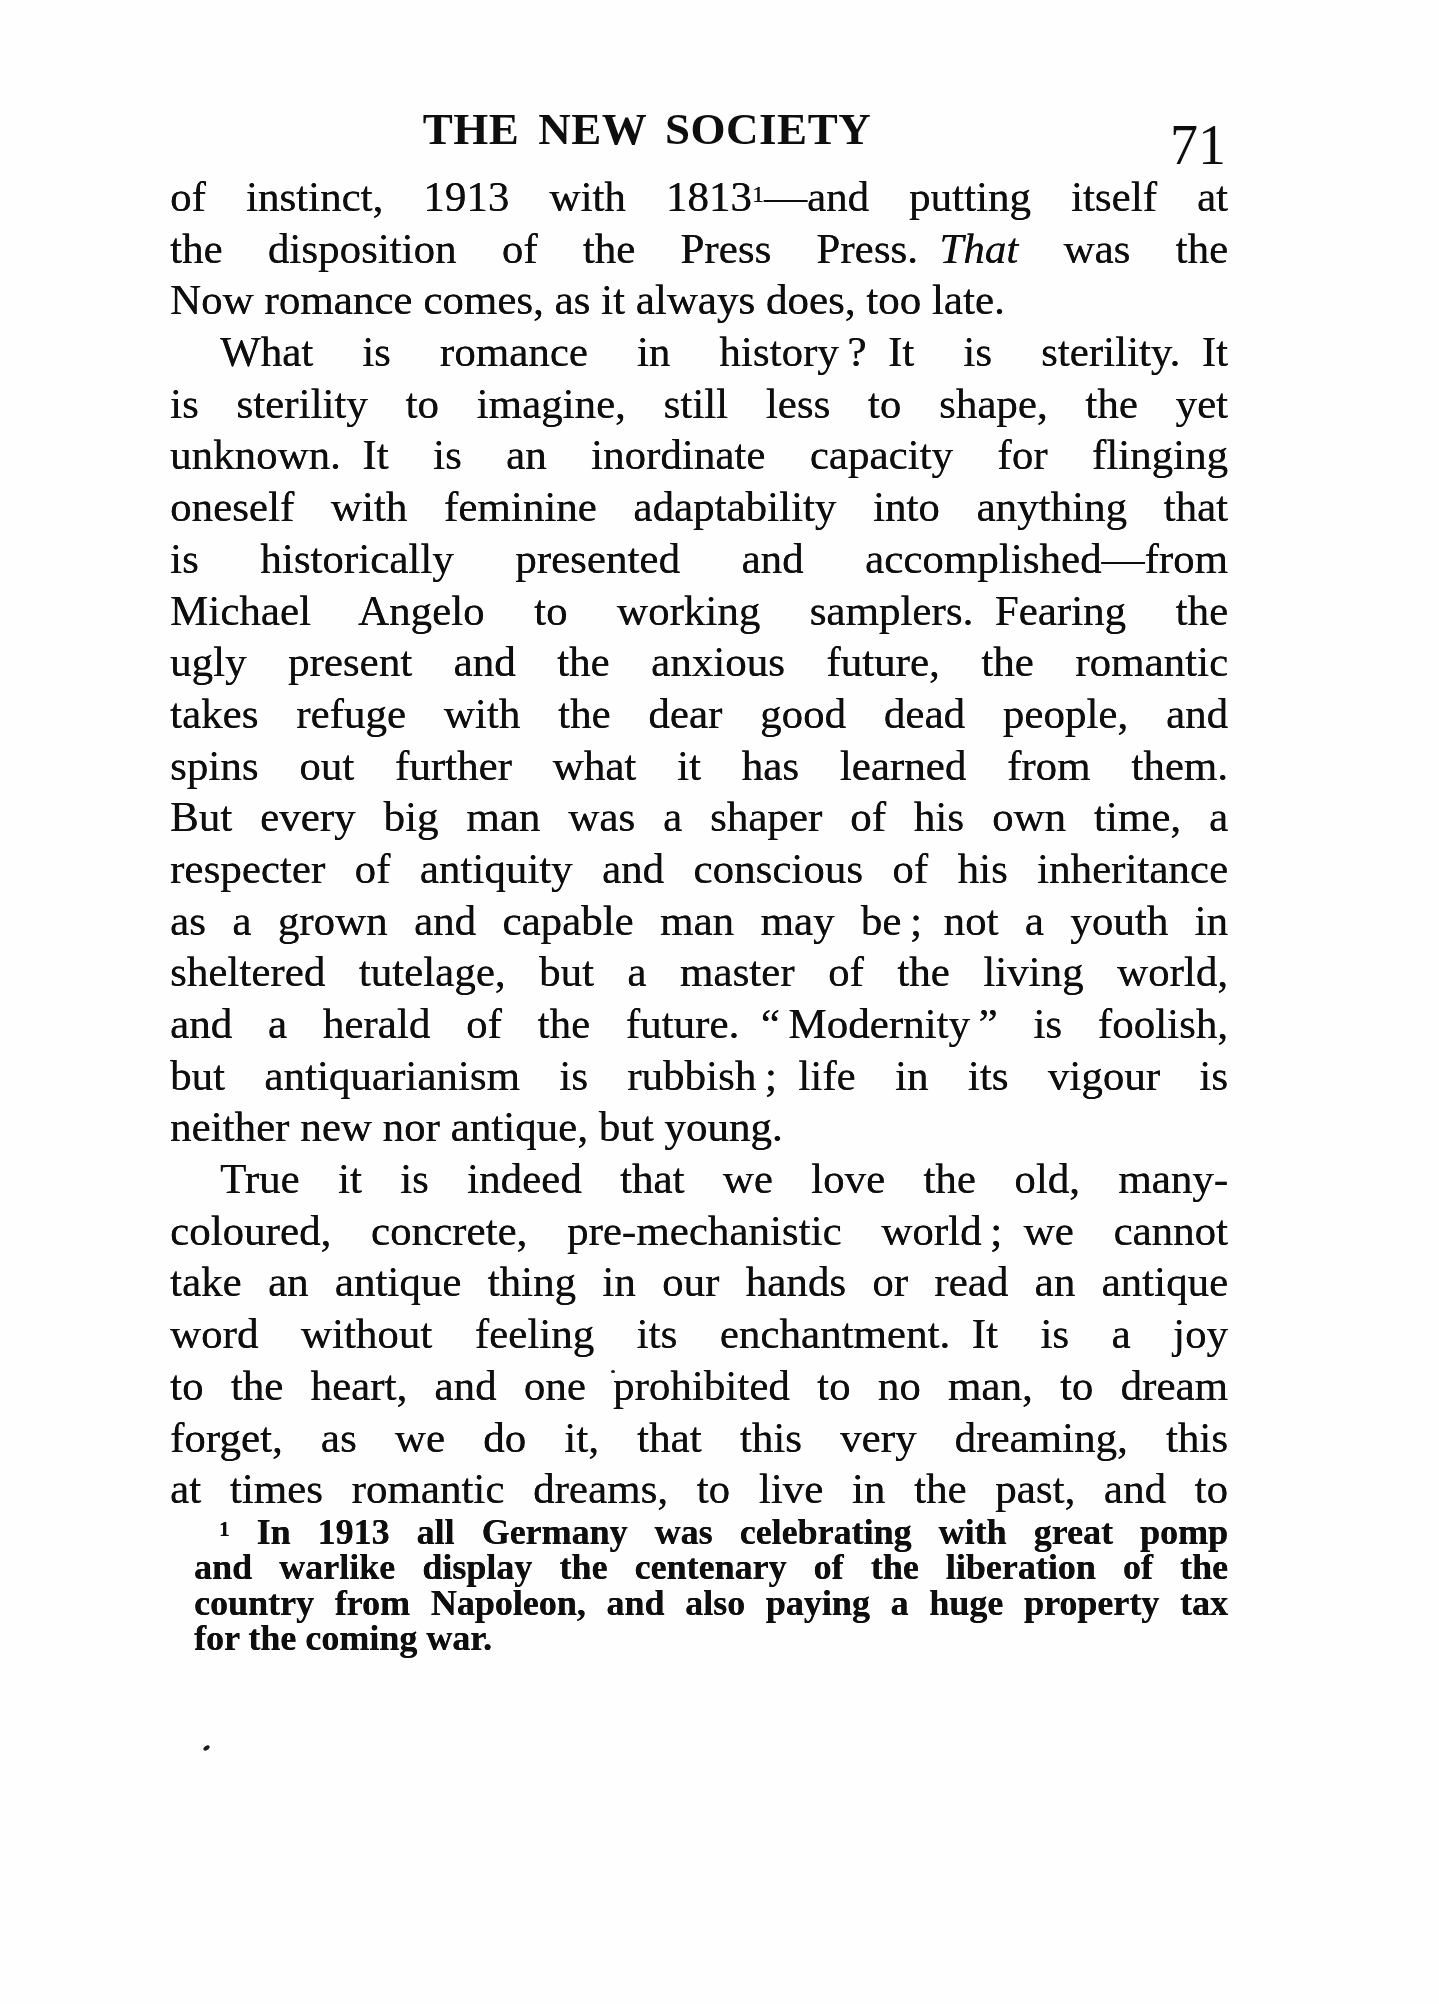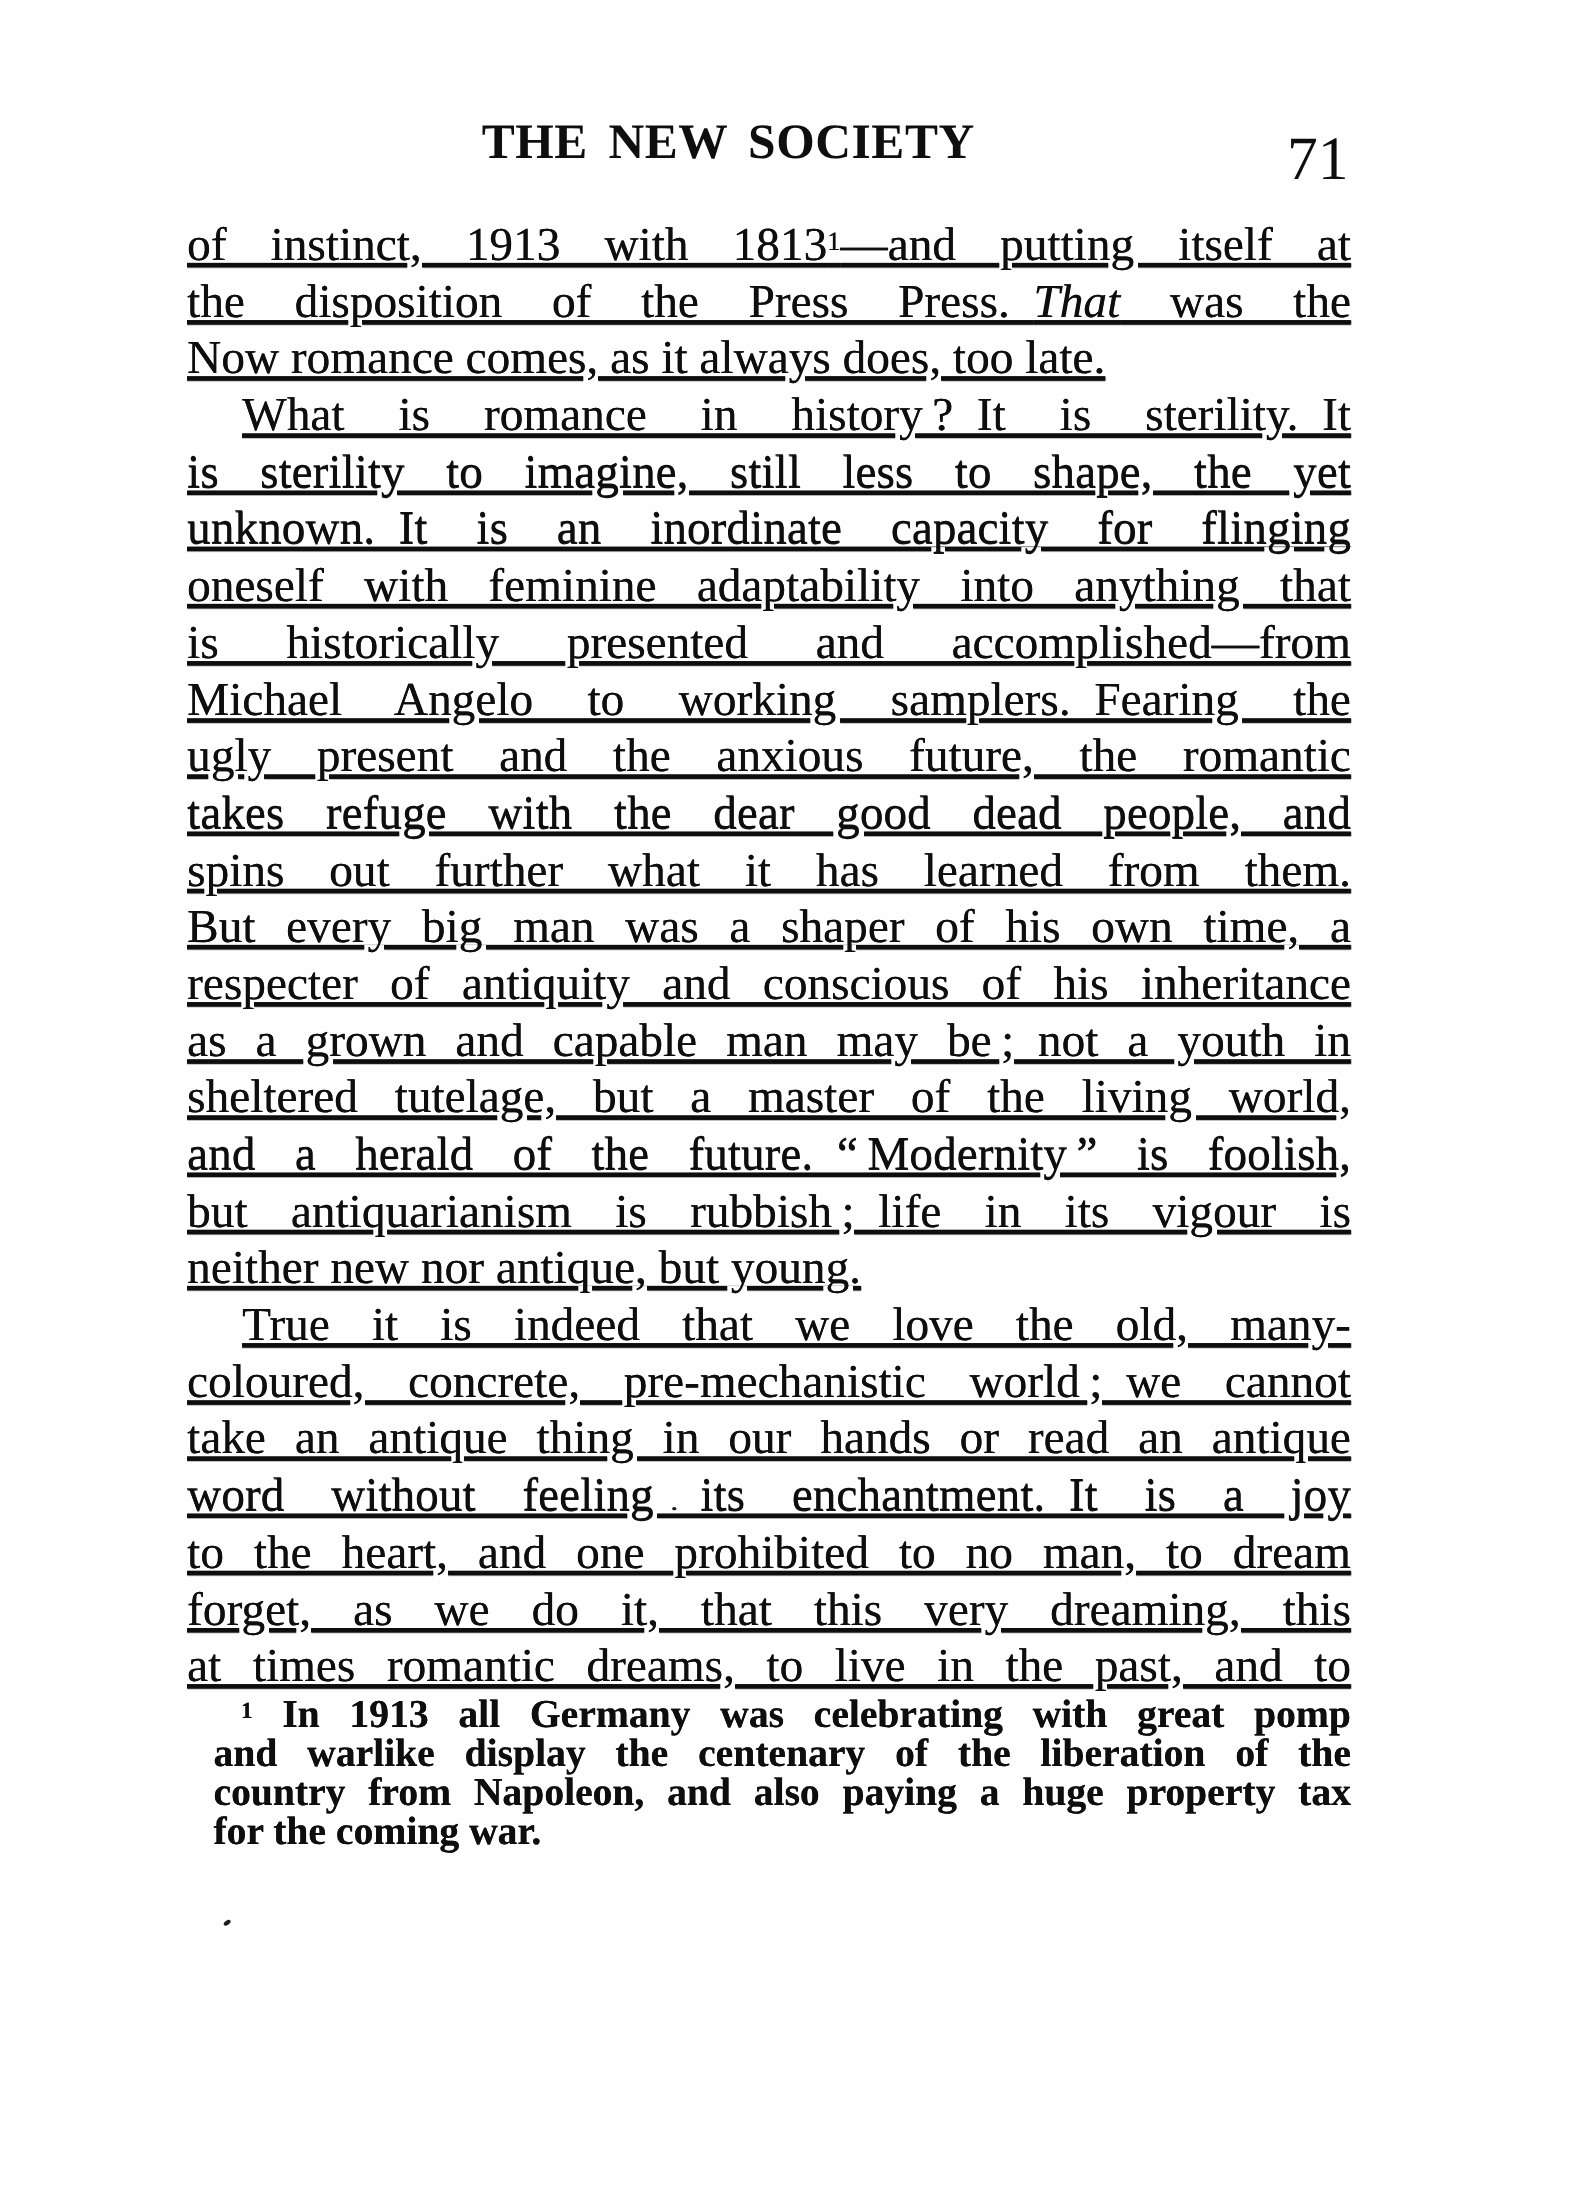--- a/index.html
+++ b/index.html
@@ -3,26 +3,26 @@
 <meta charset="utf-8">
 <style>
   html,body{margin:0;padding:0;background:#ffffff;}
   .page{
     position:relative;width:1439px;height:2004px;background:#fefefe;
     font-family:"Liberation Serif",serif;color:#0e0e0e;overflow:hidden;
   }
   .block{position:absolute;left:170px;top:108px;width:1058px;}
   .hdr{position:relative;height:42px;}
   .title{
-    position:absolute;left:492px;top:0;transform:translateX(-50%);
+    position:absolute;left:477px;top:0;transform:translateX(-50%);
     font-weight:700;font-size:45px;line-height:42px;letter-spacing:0.5px;
     word-spacing:7px;white-space:nowrap;
   }
   .pgnum{position:absolute;right:2px;top:16px;font-weight:400;font-size:56px;line-height:42px;}
-  .bodytext{margin-top:47px;font-size:43px;text-shadow:0.3px 0.3px 0 #151515;text-decoration:underline;}
+  .bodytext{margin-top:21px;font-size:43px;text-shadow:0.3px 0.3px 0 #151515;}
   .bl{
     height:51.7px;line-height:51.7px;
     text-align:justify;text-align-last:justify;
   }
   .bl.left{text-align:left;text-align-last:left;}
   .bl.ind{text-indent:50px;}
   .bodytext sup{font-size:24px;line-height:0;vertical-align:9px;letter-spacing:0;}
   .fnote{font-size:36px;font-weight:700;text-shadow:0.2px 0.2px 0 #151515;}
   .fl{height:35.5px;line-height:35.5px;text-align:justify;text-align-last:justify;margin-left:24px;}
   .fl.left{text-align:right;text-align-last:left;}

